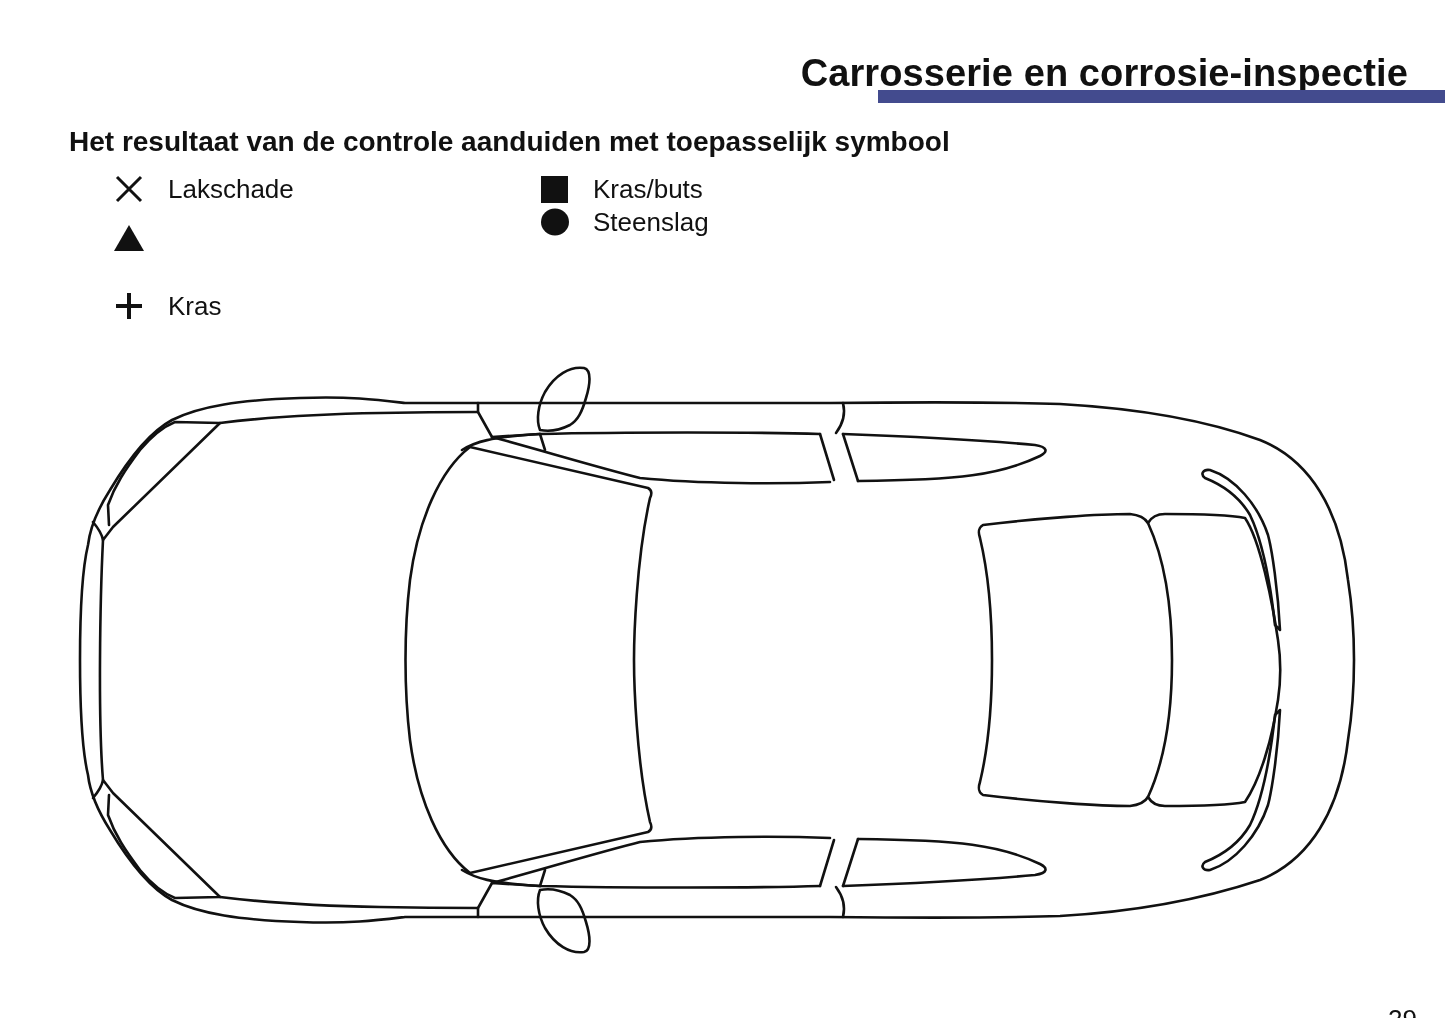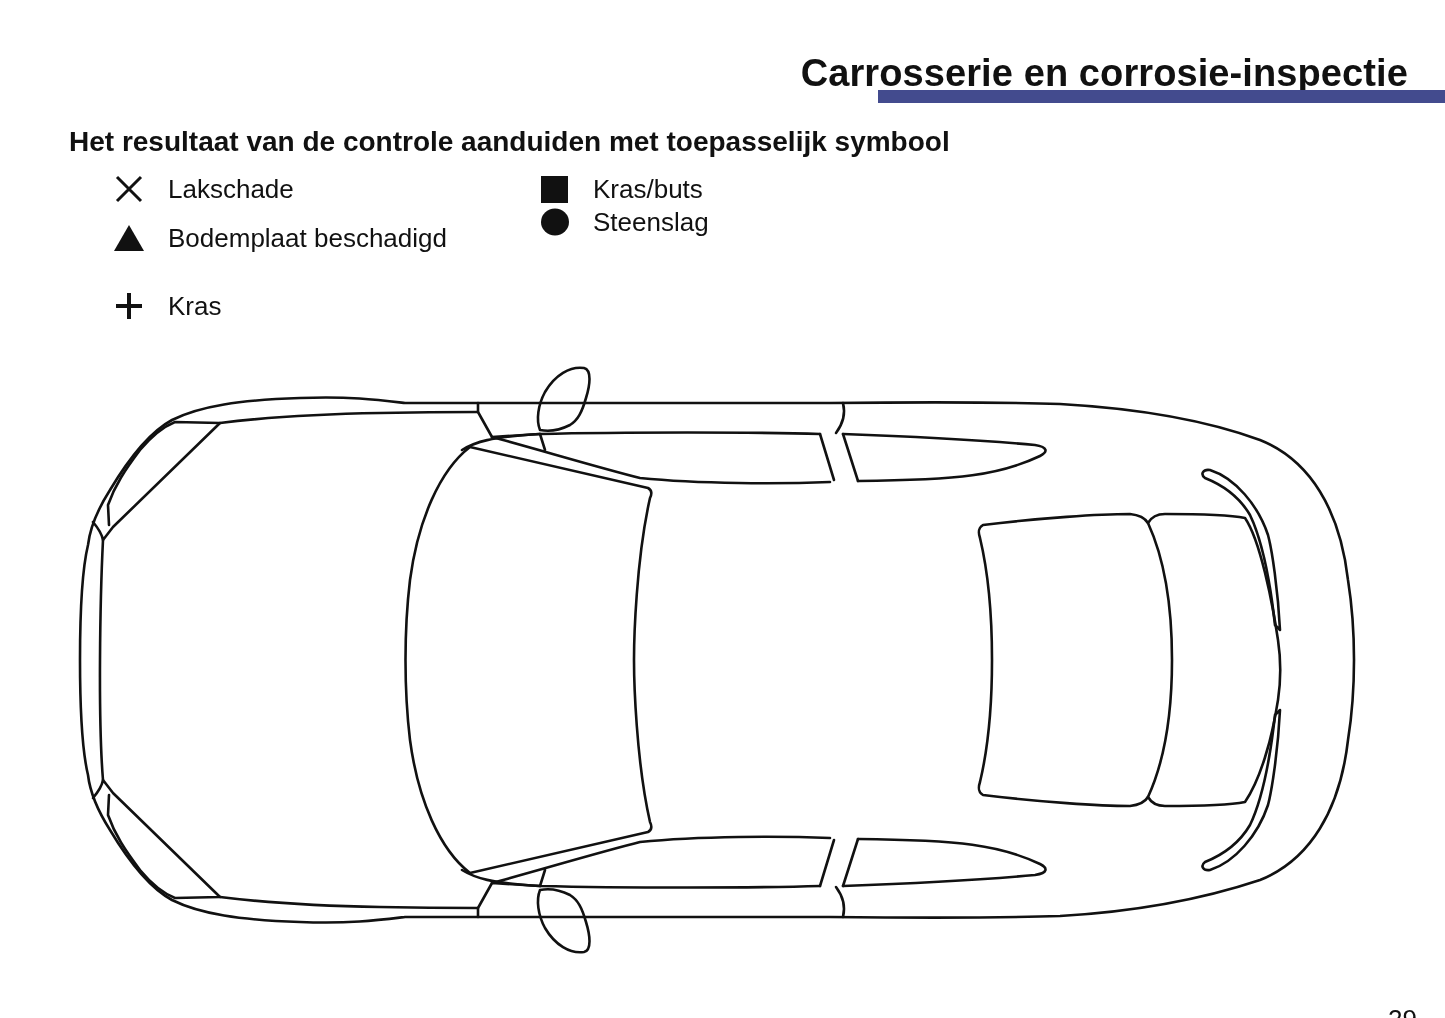--- a/index.html
+++ b/index.html
@@ -48,21 +48,20 @@
       </svg>
   </span>
   <span class="legend-label">Lakschade</span>
 </div>
 <div class="legend-item" style="left:113px; top:220px;">
   <span class="legend-symbol">
     <svg width="32" height="30" viewBox="0 0 32 30">
         <path d="M16 2 L31 28 L1 28 Z" fill="#111"></path>
       </svg>
   </span>
-  <span class="legend-label">Bodemplaat beschadigd</span>
 </div>
 <div class="legend-item" style="left:113px; top:268px;margin-top:20px;">
   <span class="legend-symbol">
     <svg width="30" height="30" viewBox="0 0 30 30">
         <path d="M15 2 L15 28 M2 15 L28 15" stroke="#111" stroke-width="4" fill="none"></path>
       </svg>
   </span>
   <span class="legend-label">Kras</span>
 </div>
 <div class="legend-item" style="left:538px; top:171px;">

